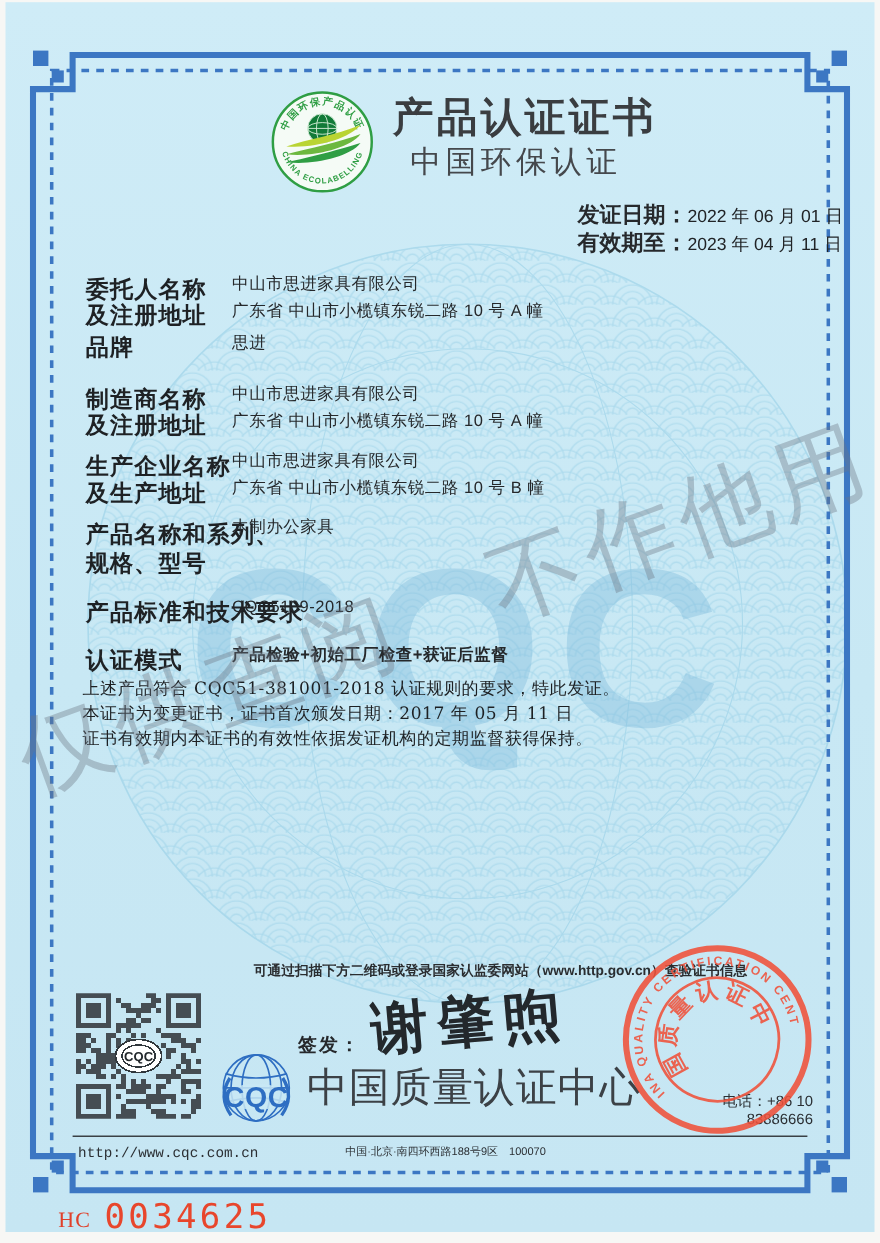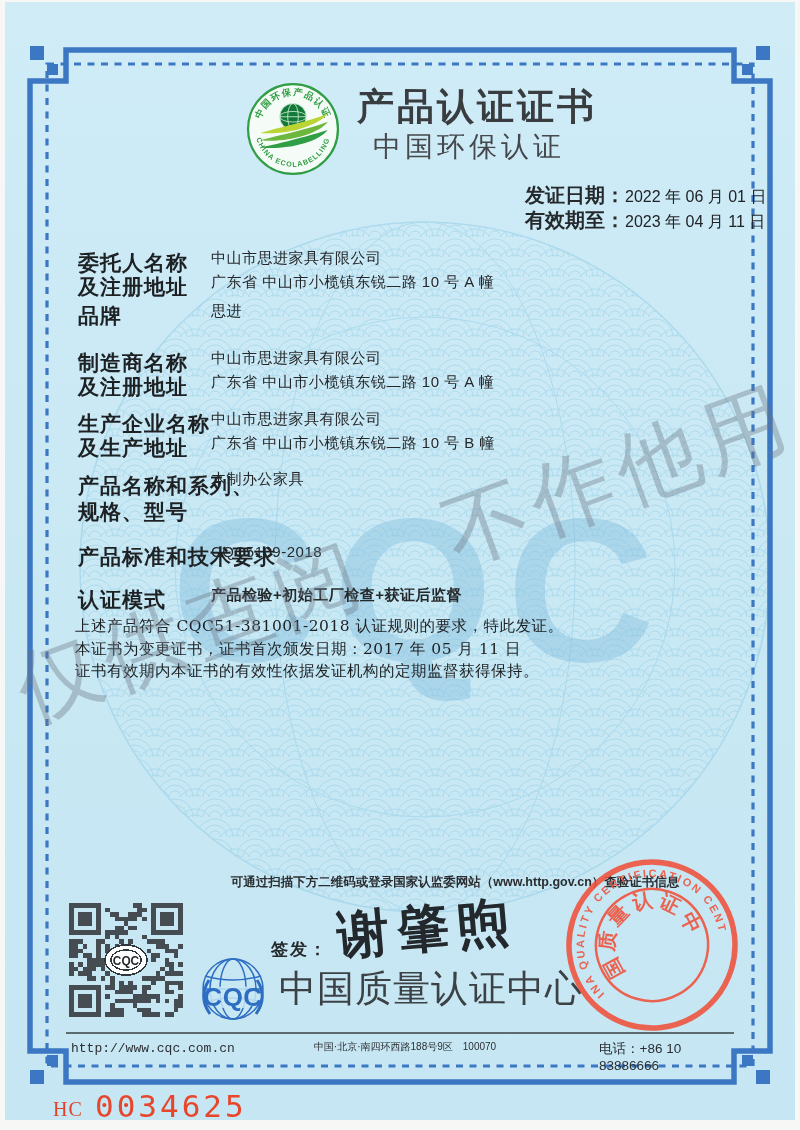--- a/index.html
+++ b/index.html
@@ -384,20 +384,20 @@
         </text>
         <text font-size="20" font-weight="bold" fill="#f0513a" letter-spacing="4">
           <textPath href="#stampInner" startOffset="50%" text-anchor="middle">中国质量认证中心</textPath>
         </text>
       </g>
     </svg>
   </div>
 
   <div class="abs footer-url" style="left:66px; top:1039px; z-index:10">http://www.cqc.com.cn</div>
   <div class="abs footer-addr" style="left:200px; top:1038px; width:400px; text-align:center; z-index:10">中国·北京·南四环西路188号9区　100070</div>
-  <div class="abs footer-phone" style="left:594px; top:1038px; width:140px; text-align:left; z-index:10">电话：+86 10 83886666</div>
+  <div class="abs footer-phone" style="left:594px; top:990px; width:140px; text-align:right; z-index:10">电话：+86 10 83886666</div>
 
   <div class="abs serial-prefix" style="left:48px; top:1096px; z-index:10">HC</div>
   <div class="abs serial-num" style="left:90px; top:1086px; z-index:10">0034625</div>
 
   <div class="abs" id="diag-watermark">仅供查阅　不作他用</div>
 
 </div>
 
 </body></html>

